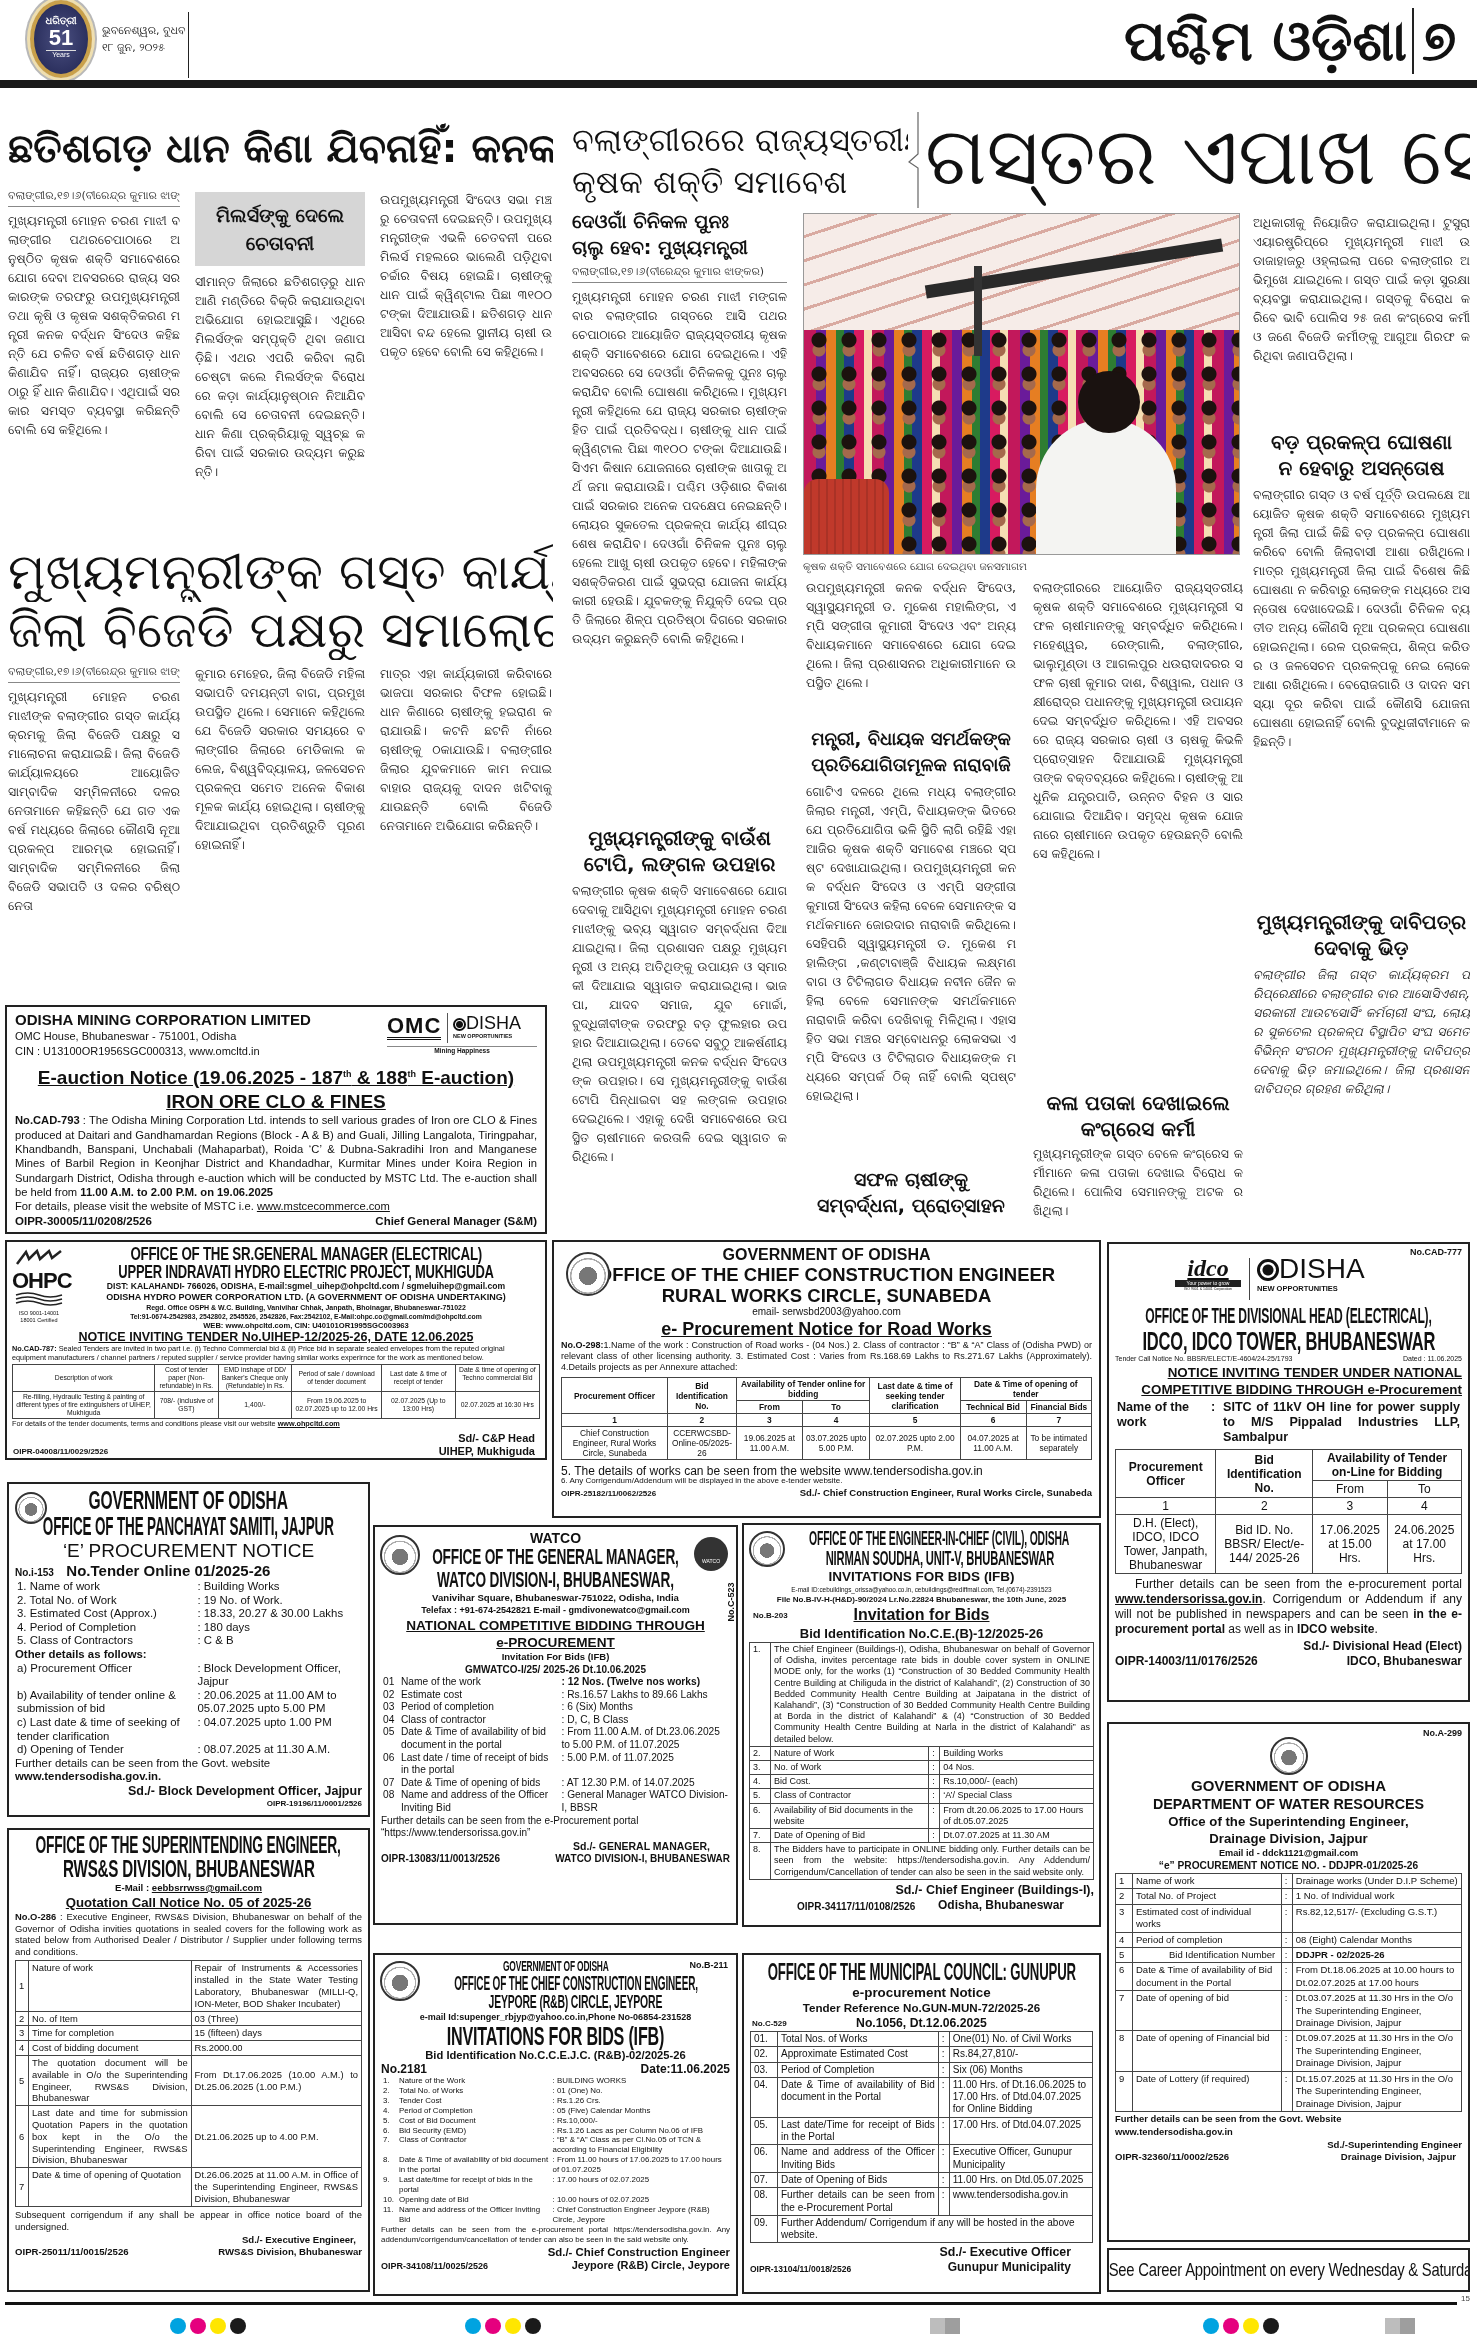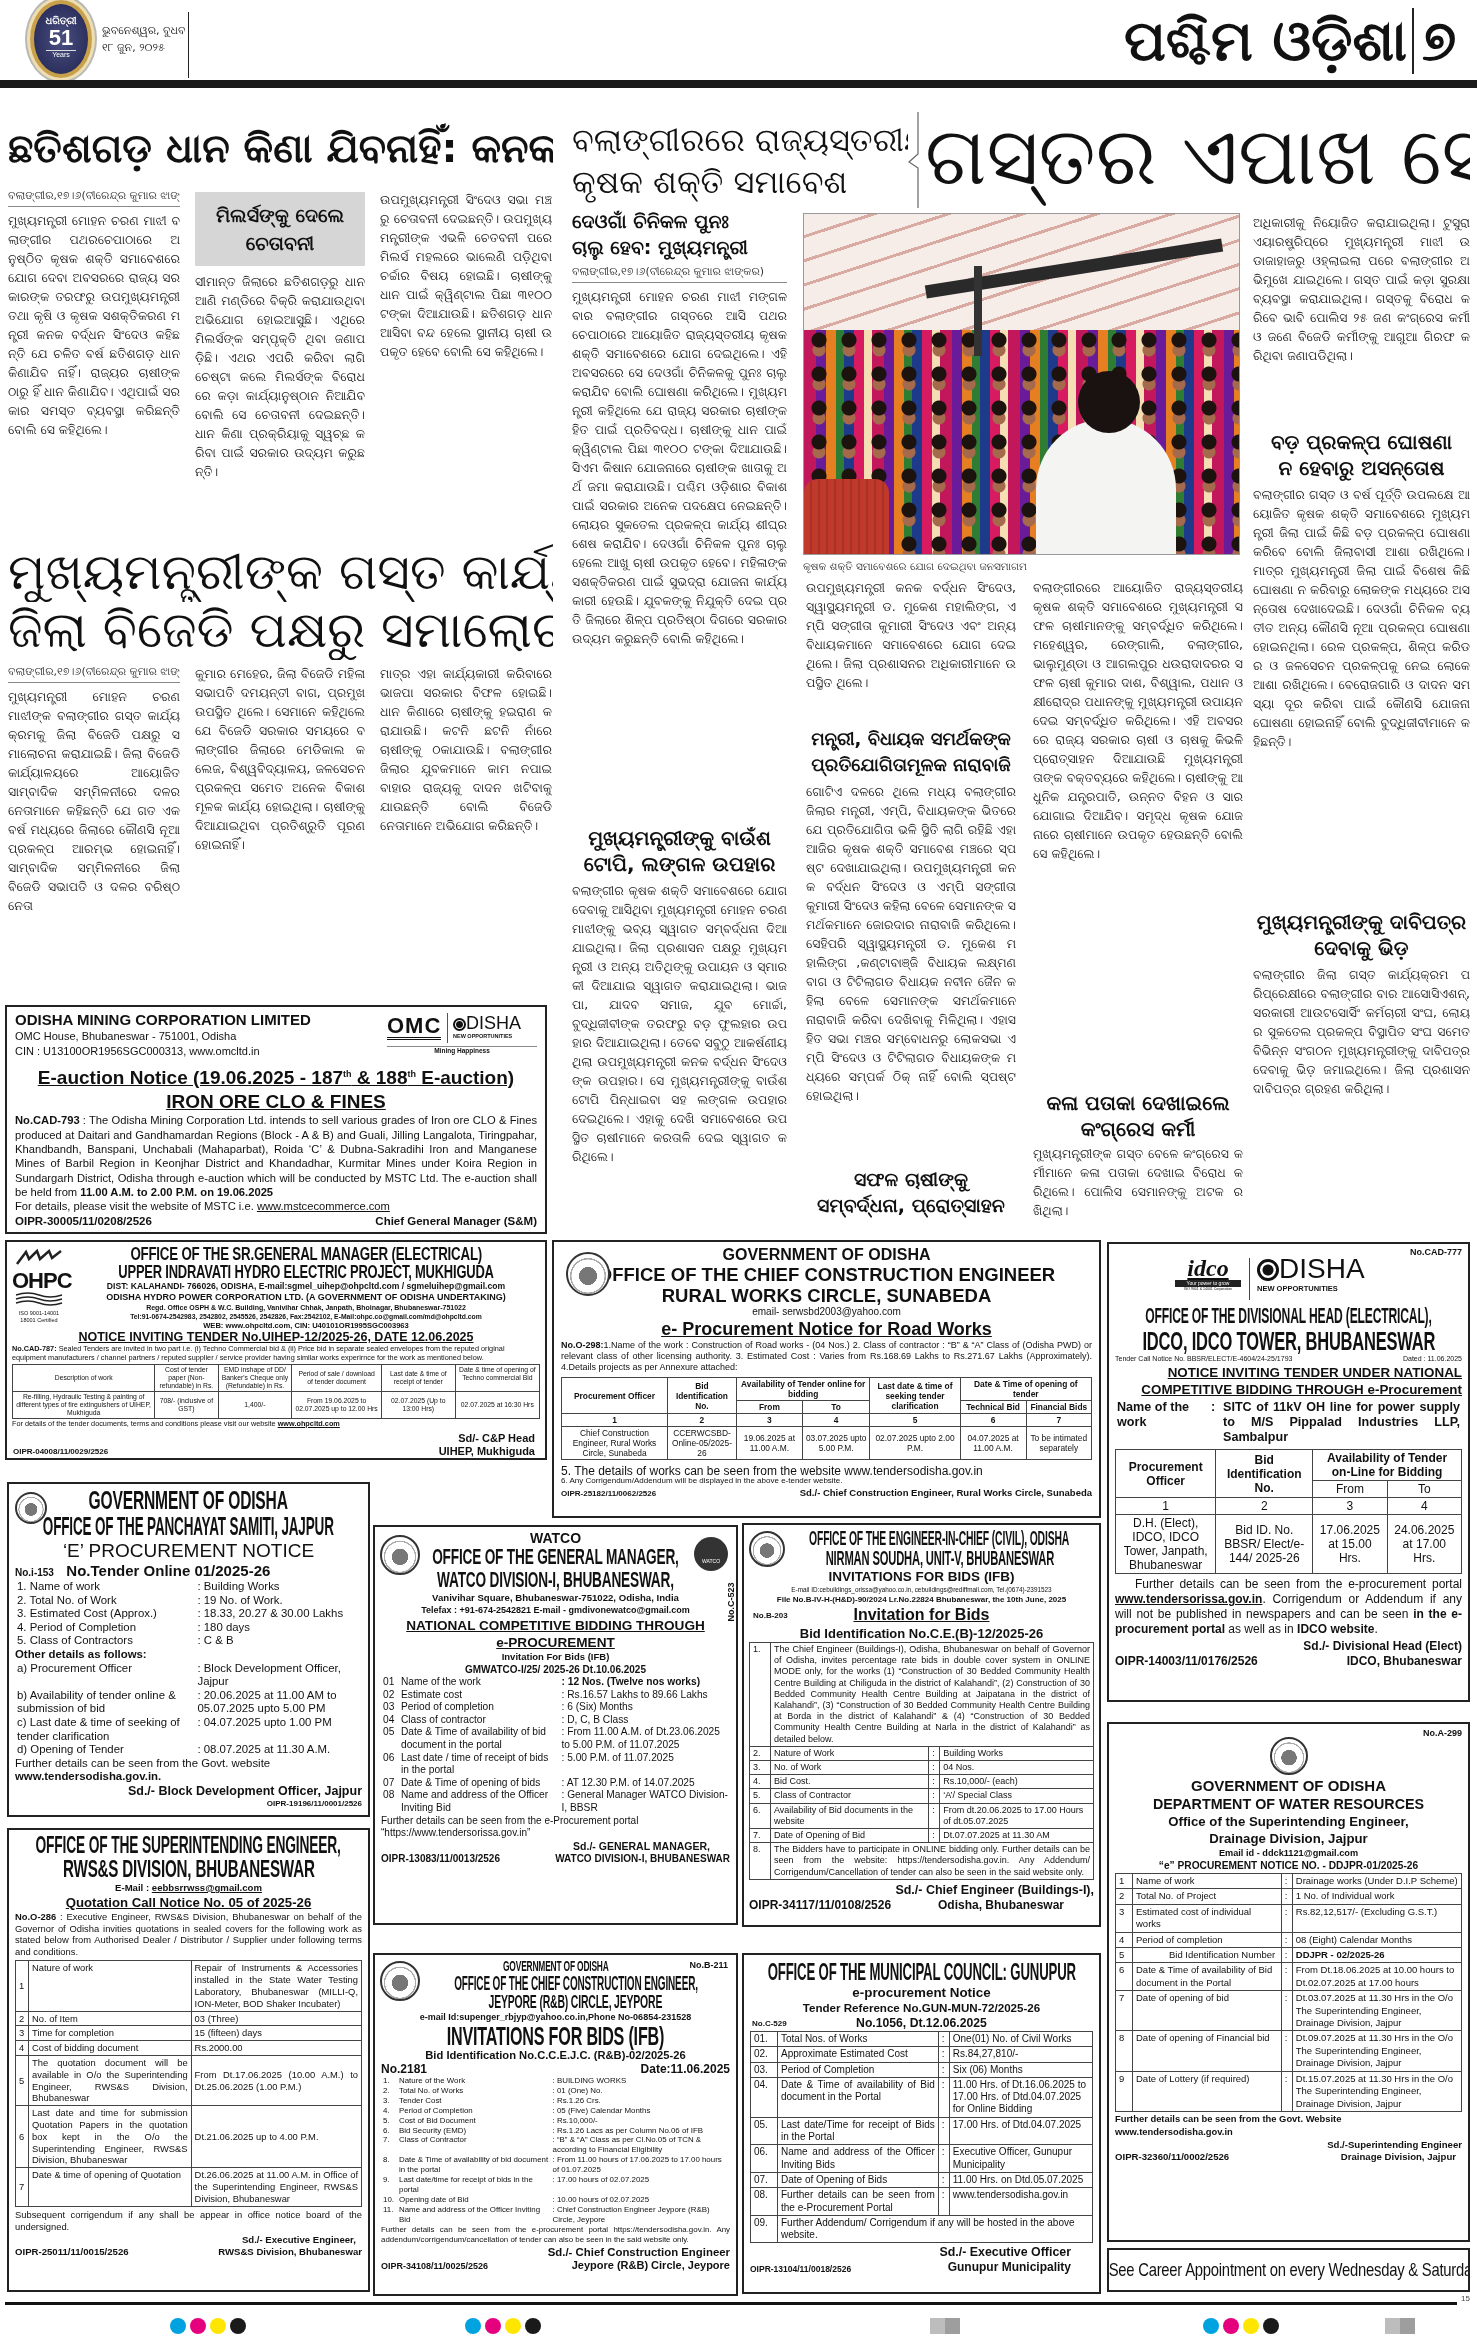--- a/index.html
+++ b/index.html
@@ -126,21 +126,21 @@
     <div class="txt" style="height:86px;margin-top:2px;">ମୁଖ୍ୟମନ୍ତ୍ରୀଙ୍କ ଗସ୍ତ ବେଳେ କଂଗ୍ରେସ କର୍ମୀମାନେ କଳା ପତାକା ଦେଖାଇ ବିରୋଧ କରିଥିଲେ। ପୋଲିସ ସେମାନଙ୍କୁ ଅଟକ ରଖିଥିଲା।</div>
   </div>
 
   <div class="a" style="left:1253px;top:213px;width:217px;height:1019px;">
     <div class="txt" style="height:212px;">ଅଧିକାରୀକୁ ନିୟୋଜିତ କରାଯାଇଥିଲା। ଟୁସୁରା ଏୟାରଷ୍ଟ୍ରିପ୍‌ରେ ମୁଖ୍ୟମନ୍ତ୍ରୀ ମାଝୀ ଉଡାଜାହାଜରୁ ଓହ୍ଲାଇଲା ପରେ ବଲାଙ୍ଗୀର ଅଭିମୁଖେ ଯାଇଥିଲେ। ଗସ୍ତ ପାଇଁ କଡ଼ା ସୁରକ୍ଷା ବ୍ୟବସ୍ଥା କରାଯାଇଥିଲା। ଗସ୍ତକୁ ବିରୋଧ କରିବେ ଭାବି ପୋଲିସ ୨୫ ଜଣ କଂଗ୍ରେସ କର୍ମୀ ଓ ଜଣେ ବିଜେଡି କର୍ମୀଙ୍କୁ ଆଗୁଆ ଗିରଫ କରିଥିବା ଜଣାପଡିଥିଲା।</div>
     <div class="sub" style="margin-top:4px;">ବଡ଼ ପ୍ରକଳ୍ପ ଘୋଷଣା</div>
     <div class="sub">ନ ହେବାରୁ ଅସନ୍ତୋଷ</div>
     <div class="txt" style="height:418px;margin-top:4px;">ବଲାଙ୍ଗୀର ଗସ୍ତ ଓ ବର୍ଷ ପୂର୍ତ୍ତି ଉପଲକ୍ଷେ ଆୟୋଜିତ କୃଷକ ଶକ୍ତି ସମାବେଶରେ ମୁଖ୍ୟମନ୍ତ୍ରୀ ଜିଲା ପାଇଁ କିଛି ବଡ଼ ପ୍ରକଳ୍ପ ଘୋଷଣା କରିବେ ବୋଲି ଜିଲାବାସୀ ଆଶା ରଖିଥିଲେ। ମାତ୍ର ମୁଖ୍ୟମନ୍ତ୍ରୀ ଜିଲା ପାଇଁ ବିଶେଷ କିଛି ଘୋଷଣା ନ କରିବାରୁ ଲୋକଙ୍କ ମଧ୍ୟରେ ଅସନ୍ତୋଷ ଦେଖାଦେଇଛି। ଦେଓଗାଁ ଚିନିକଳ ବ୍ୟତୀତ ଅନ୍ୟ କୌଣସି ନୂଆ ପ୍ରକଳ୍ପ ଘୋଷଣା ହୋଇନଥିଲା। ରେଳ ପ୍ରକଳ୍ପ, ଶିଳ୍ପ କରିଡର ଓ ଜଳସେଚନ ପ୍ରକଳ୍ପକୁ ନେଇ ଲୋକେ ଆଶା ରଖିଥିଲେ। ବେରୋଜଗାରି ଓ ଦାଦନ ସମସ୍ୟା ଦୂର କରିବା ପାଇଁ କୌଣସି ଯୋଜନା ଘୋଷଣା ହୋଇନାହିଁ ବୋଲି ବୁଦ୍ଧିଜୀବୀମାନେ କହିଛନ୍ତି।</div>
     <div class="sub" style="margin-top:6px;">ମୁଖ୍ୟମନ୍ତ୍ରୀଙ୍କୁ ଦାବିପତ୍ର</div>
     <div class="sub">ଦେବାକୁ ଭିଡ଼</div>
-    <div class="txt" style="height:244px;margin-top:4px;">ବଲାଙ୍ଗୀର ଜିଲା ଗସ୍ତ କାର୍ଯ୍ୟକ୍ରମ ପରିପ୍ରେକ୍ଷୀରେ ବଲାଙ୍ଗୀର ବାର ଆସୋସିଏଶନ୍, ସରକାରୀ ଆଉଟସୋର୍ସିଂ କର୍ମଚାରୀ ସଂଘ, ଲୋୟର ସୁକତେଲ ପ୍ରକଳ୍ପ ବିସ୍ଥାପିତ ସଂଘ ସମେତ ବିଭିନ୍ନ ସଂଗଠନ ମୁଖ୍ୟମନ୍ତ୍ରୀଙ୍କୁ ଦାବିପତ୍ର ଦେବାକୁ ଭିଡ଼ ଜମାଇଥିଲେ। ଜିଲା ପ୍ରଶାସନ ଦାବିପତ୍ର ଗ୍ରହଣ କରିଥିଲା।</div>
+    <div class="txt" style="height:244px;margin-top:4px;font-style:italic;">ବଲାଙ୍ଗୀର ଜିଲା ଗସ୍ତ କାର୍ଯ୍ୟକ୍ରମ ପରିପ୍ରେକ୍ଷୀରେ ବଲାଙ୍ଗୀର ବାର ଆସୋସିଏଶନ୍, ସରକାରୀ ଆଉଟସୋର୍ସିଂ କର୍ମଚାରୀ ସଂଘ, ଲୋୟର ସୁକତେଲ ପ୍ରକଳ୍ପ ବିସ୍ଥାପିତ ସଂଘ ସମେତ ବିଭିନ୍ନ ସଂଗଠନ ମୁଖ୍ୟମନ୍ତ୍ରୀଙ୍କୁ ଦାବିପତ୍ର ଦେବାକୁ ଭିଡ଼ ଜମାଇଥିଲେ। ଜିଲା ପ୍ରଶାସନ ଦାବିପତ୍ର ଗ୍ରହଣ କରିଥିଲା।</div>
   </div>
 
   <div class="ad" style="left:5px;top:1005px;width:542px;height:229px;padding:4px 8px;">
     <div class="b" style="font-size:15px;line-height:18px;">ODISHA MINING CORPORATION LIMITED</div>
     <div style="font-size:11px;line-height:15px;">OMC House, Bhubaneswar - 751001, Odisha</div>
     <div style="font-size:11px;line-height:15px;">CIN : U13100OR1956SGC000313, www.omcltd.in</div>
     <div class="a" style="right:8px;top:6px;width:150px;height:44px;">
       <div class="a b" style="left:0;top:2px;font-size:22px;line-height:22px;letter-spacing:1px;border-bottom:3px double #111;">OMC</div>
       <div class="a" style="left:60px;top:0;width:1px;height:30px;background:#555;"></div>
       <div class="a" style="left:66px;top:0;font-size:18px;line-height:20px;white-space:nowrap;">
@@ -531,21 +531,21 @@
         </tbody>
       <tbody>
           <tr>
             <td>8.</td>
             <td colspan="3" style="text-align:justify;">The Bidders have to participate in ONLINE bidding only. Further details can be seen from the website: https://tendersodisha.gov.in. Any Addendum/ Corrigendum/Cancellation of tender can also be seen in the said website only.</td>
           </tr>
     </tbody>
       </table>
     <div class="b" style="font-size:12.5px;line-height:15px;text-align:right;margin-top:3px;">Sd./- Chief Engineer (Buildings-I),</div>
     <div class="foot" style="font-size:12px;">
-      <span style="font-size:12px;">OIPR-34117/11/0108/2526</span>
+      <span style="font-size:10px;margin-left:48px;">OIPR-34117/11/0108/2526</span>
         <span style="margin-right:30px;">Odisha, Bhubaneswar</span>
     </div>
   </div>
 
   <div class="ad" style="left:7px;top:1828px;width:363px;height:464px;padding:3px 6px;">
     <span class="cond" style="--sx:.6;font-size:23px;line-height:24px;">OFFICE OF THE SUPERINTENDING ENGINEER,</span>
     <span class="cond" style="--sx:.66;font-size:23px;line-height:24px;">RWS&amp;S DIVISION, BHUBANESWAR</span>
     <div class="c b" style="font-size:9.6px;line-height:13px;">
       <span>E-Mail : </span><span class="u">eebbsrrwss@gmail.com</span>
     </div>

